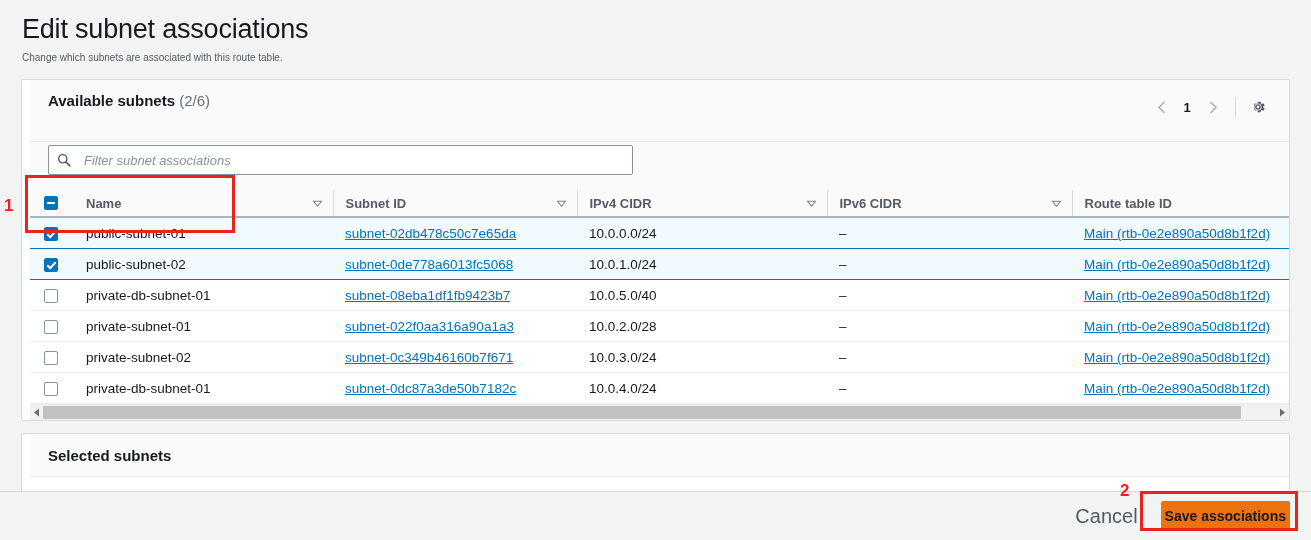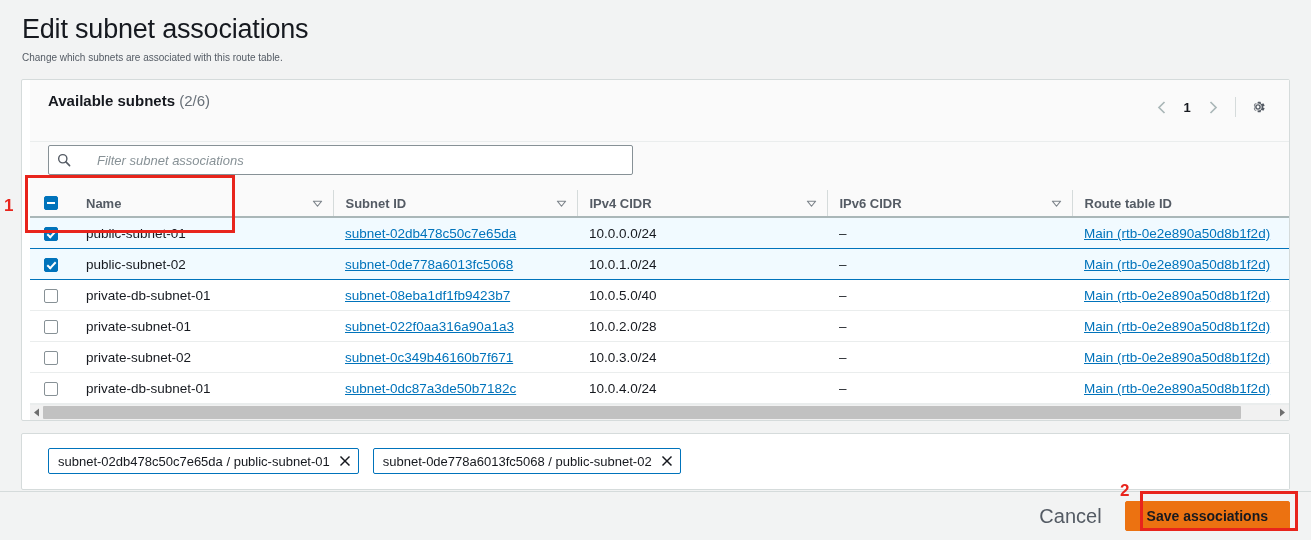--- a/index.html
+++ b/index.html
@@ -89,21 +89,21 @@
     box-sizing: border-box;
   }
   .filter-box svg { flex: 0 0 auto; }
   .filter-input {
     border: 0;
     outline: none;
     font-family: "Liberation Sans", sans-serif;
     font-size: 13px;
     font-style: italic;
     color: #a16207;
-    margin-left: 24px;
+    margin-left: 11px;
     width: 100%;
     background: transparent;
   }
   .filter-input::placeholder { color: #879196; font-style: italic; }
 
   .pager {
     position: absolute;
     right: 18px;
     top: -26px;
     display: flex;
@@ -324,21 +324,21 @@
   }
   .btn-save {
     background: #ec7211;
     border: 1px solid #ec7211;
     border-radius: 2px;
     color: #16191f;
     font-family: "Liberation Sans", sans-serif;
     font-size: 14px;
     font-weight: bold;
     height: 30px;
-    padding: 0 21px;
+    padding: 0 3px;
     cursor: pointer;
   }
 
   
   .anno-box {
     position: absolute;
     border: 3px solid #e8241c;
     box-sizing: border-box;
     pointer-events: none;
     z-index: 40;
@@ -521,20 +521,23 @@
       <div class="hs-arrow">
         <svg width="7" height="9" viewBox="0 0 7 9" aria-hidden="true">
           <path d="M1 0.5 L6 4.5 L1 8.5 Z" fill="#6e6e6e"></path>
         </svg>
       </div>
     </div>
   </div>
 </div>
 
 <div class="card card-sel">
+  <div class="sel-head">
+    <span class="sel-title">Selected subnets</span>
+  </div>
   <div class="sel-body">
     <span class="token">
       <span>subnet-02db478c50c7e65da / public-subnet-01</span>
       <span class="tkx">
         <svg width="12" height="12" viewBox="0 0 12 12" aria-hidden="true">
           <line x1="1.5" y1="1.5" x2="10.5" y2="10.5" stroke="#16191f" stroke-width="1.5"></line>
           <line x1="10.5" y1="1.5" x2="1.5" y2="10.5" stroke="#16191f" stroke-width="1.5"></line>
         </svg>
       </span>
     </span>

